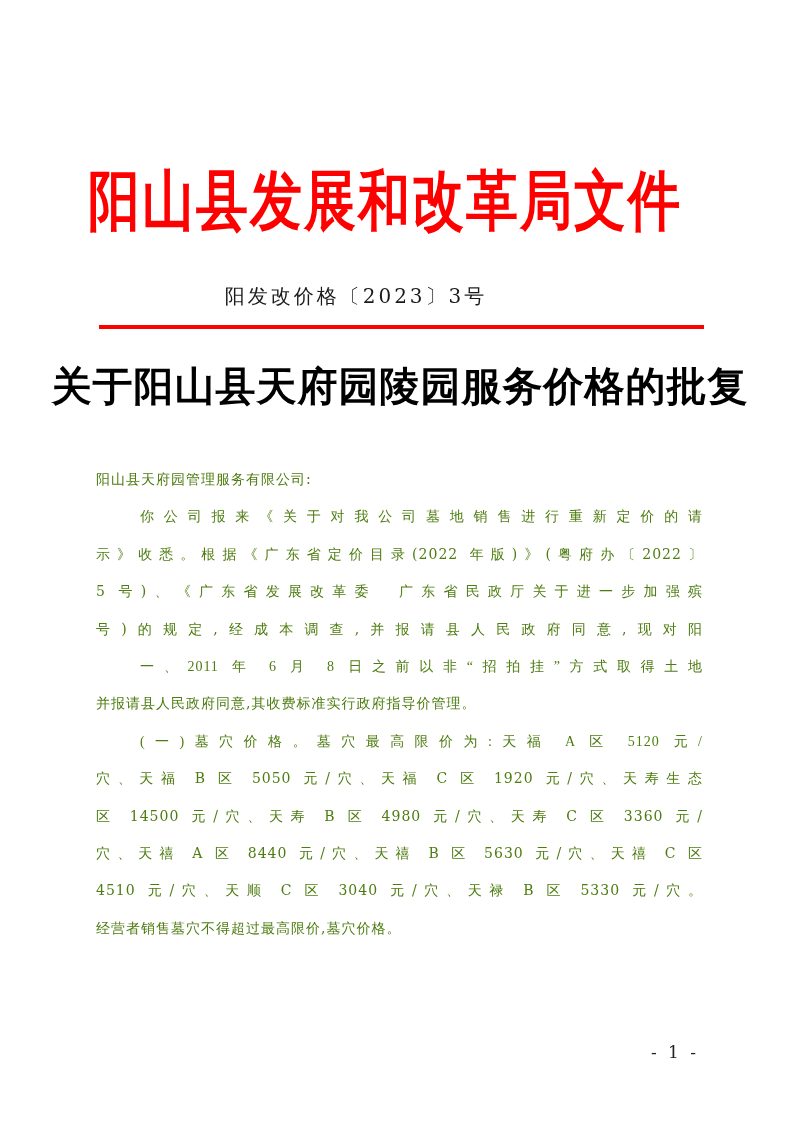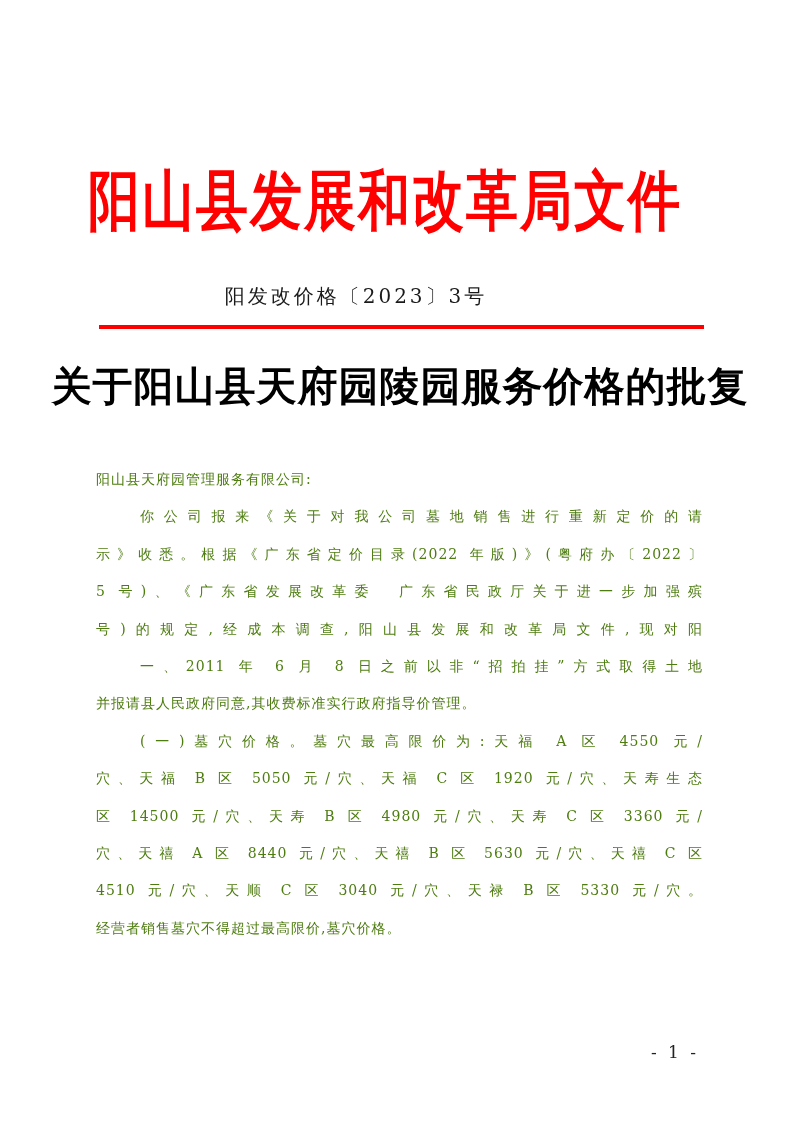--- a/index.html
+++ b/index.html
@@ -81,21 +81,21 @@
     height: 37.4px;
     line-height: 37.4px;
     letter-spacing: 1px;
     overflow: hidden;
   }
   .bline.just {
     text-align: justify;
     text-align-last: justify;
   }
   .bline.plain { text-align: left; }
-  .bline.indent { text-indent: 44px; }
+  .bline.indent { text-indent: 44px; font-family: Liberation Serif, serif; }
   
   .page-num {
     position: absolute;
     top: 1042px;
     left: 630px;
     width: 90px;
     text-align: center;
     font-size: 17px;
     letter-spacing: 3px;
     color: #222222;
@@ -114,24 +114,24 @@
 
   <div class="red-rule"></div>
 
   <h1 class="doc-title">关于阳山县天府园陵园服务价格的批复</h1>
 
   <div class="body-block">
     <div class="bline plain">阳山县天府园管理服务有限公司:</div>
     <div class="bline indent just">你公司报来《关于对我公司墓地销售进行重新定价的请</div>
     <div class="bline just">示》收悉。根据《广东省定价目录(2022 年版)》(粤府办〔2022〕</div>
     <div class="bline just">5 号)、《广东省发展改革委　广东省民政厅关于进一步加强殡</div>
-    <div class="bline just">号)的规定,经成本调查,阳山县发展和改革局文件,现对阳</div>
+    <div class="bline just">号)的规定,经成本调查,并报请县人民政府同意,现对阳</div>
     <div class="bline indent just">一、2011 年 6 月 8 日之前以非“招拍挂”方式取得土地</div>
     <div class="bline plain">并报请县人民政府同意,其收费标准实行政府指导价管理。</div>
-    <div class="bline indent just">(一)墓穴价格。墓穴最高限价为:天福 A 区 4550 元/</div>
+    <div class="bline indent just">(一)墓穴价格。墓穴最高限价为:天福 A 区 5120 元/</div>
     <div class="bline just">穴、天福 B 区 5050 元/穴、天福 C 区 1920 元/穴、天寿生态</div>
     <div class="bline just">区 14500 元/穴、天寿 B 区 4980 元/穴、天寿 C 区 3360 元/</div>
     <div class="bline just">穴、天禧 A 区 8440 元/穴、天禧 B 区 5630 元/穴、天禧 C 区</div>
     <div class="bline just">4510 元/穴、天顺 C 区 3040 元/穴、天禄 B 区 5330 元/穴。</div>
     <div class="bline plain">经营者销售墓穴不得超过最高限价,墓穴价格。</div>
   </div>
 
   <div class="page-num">- 1 -</div>
 
 </div>

